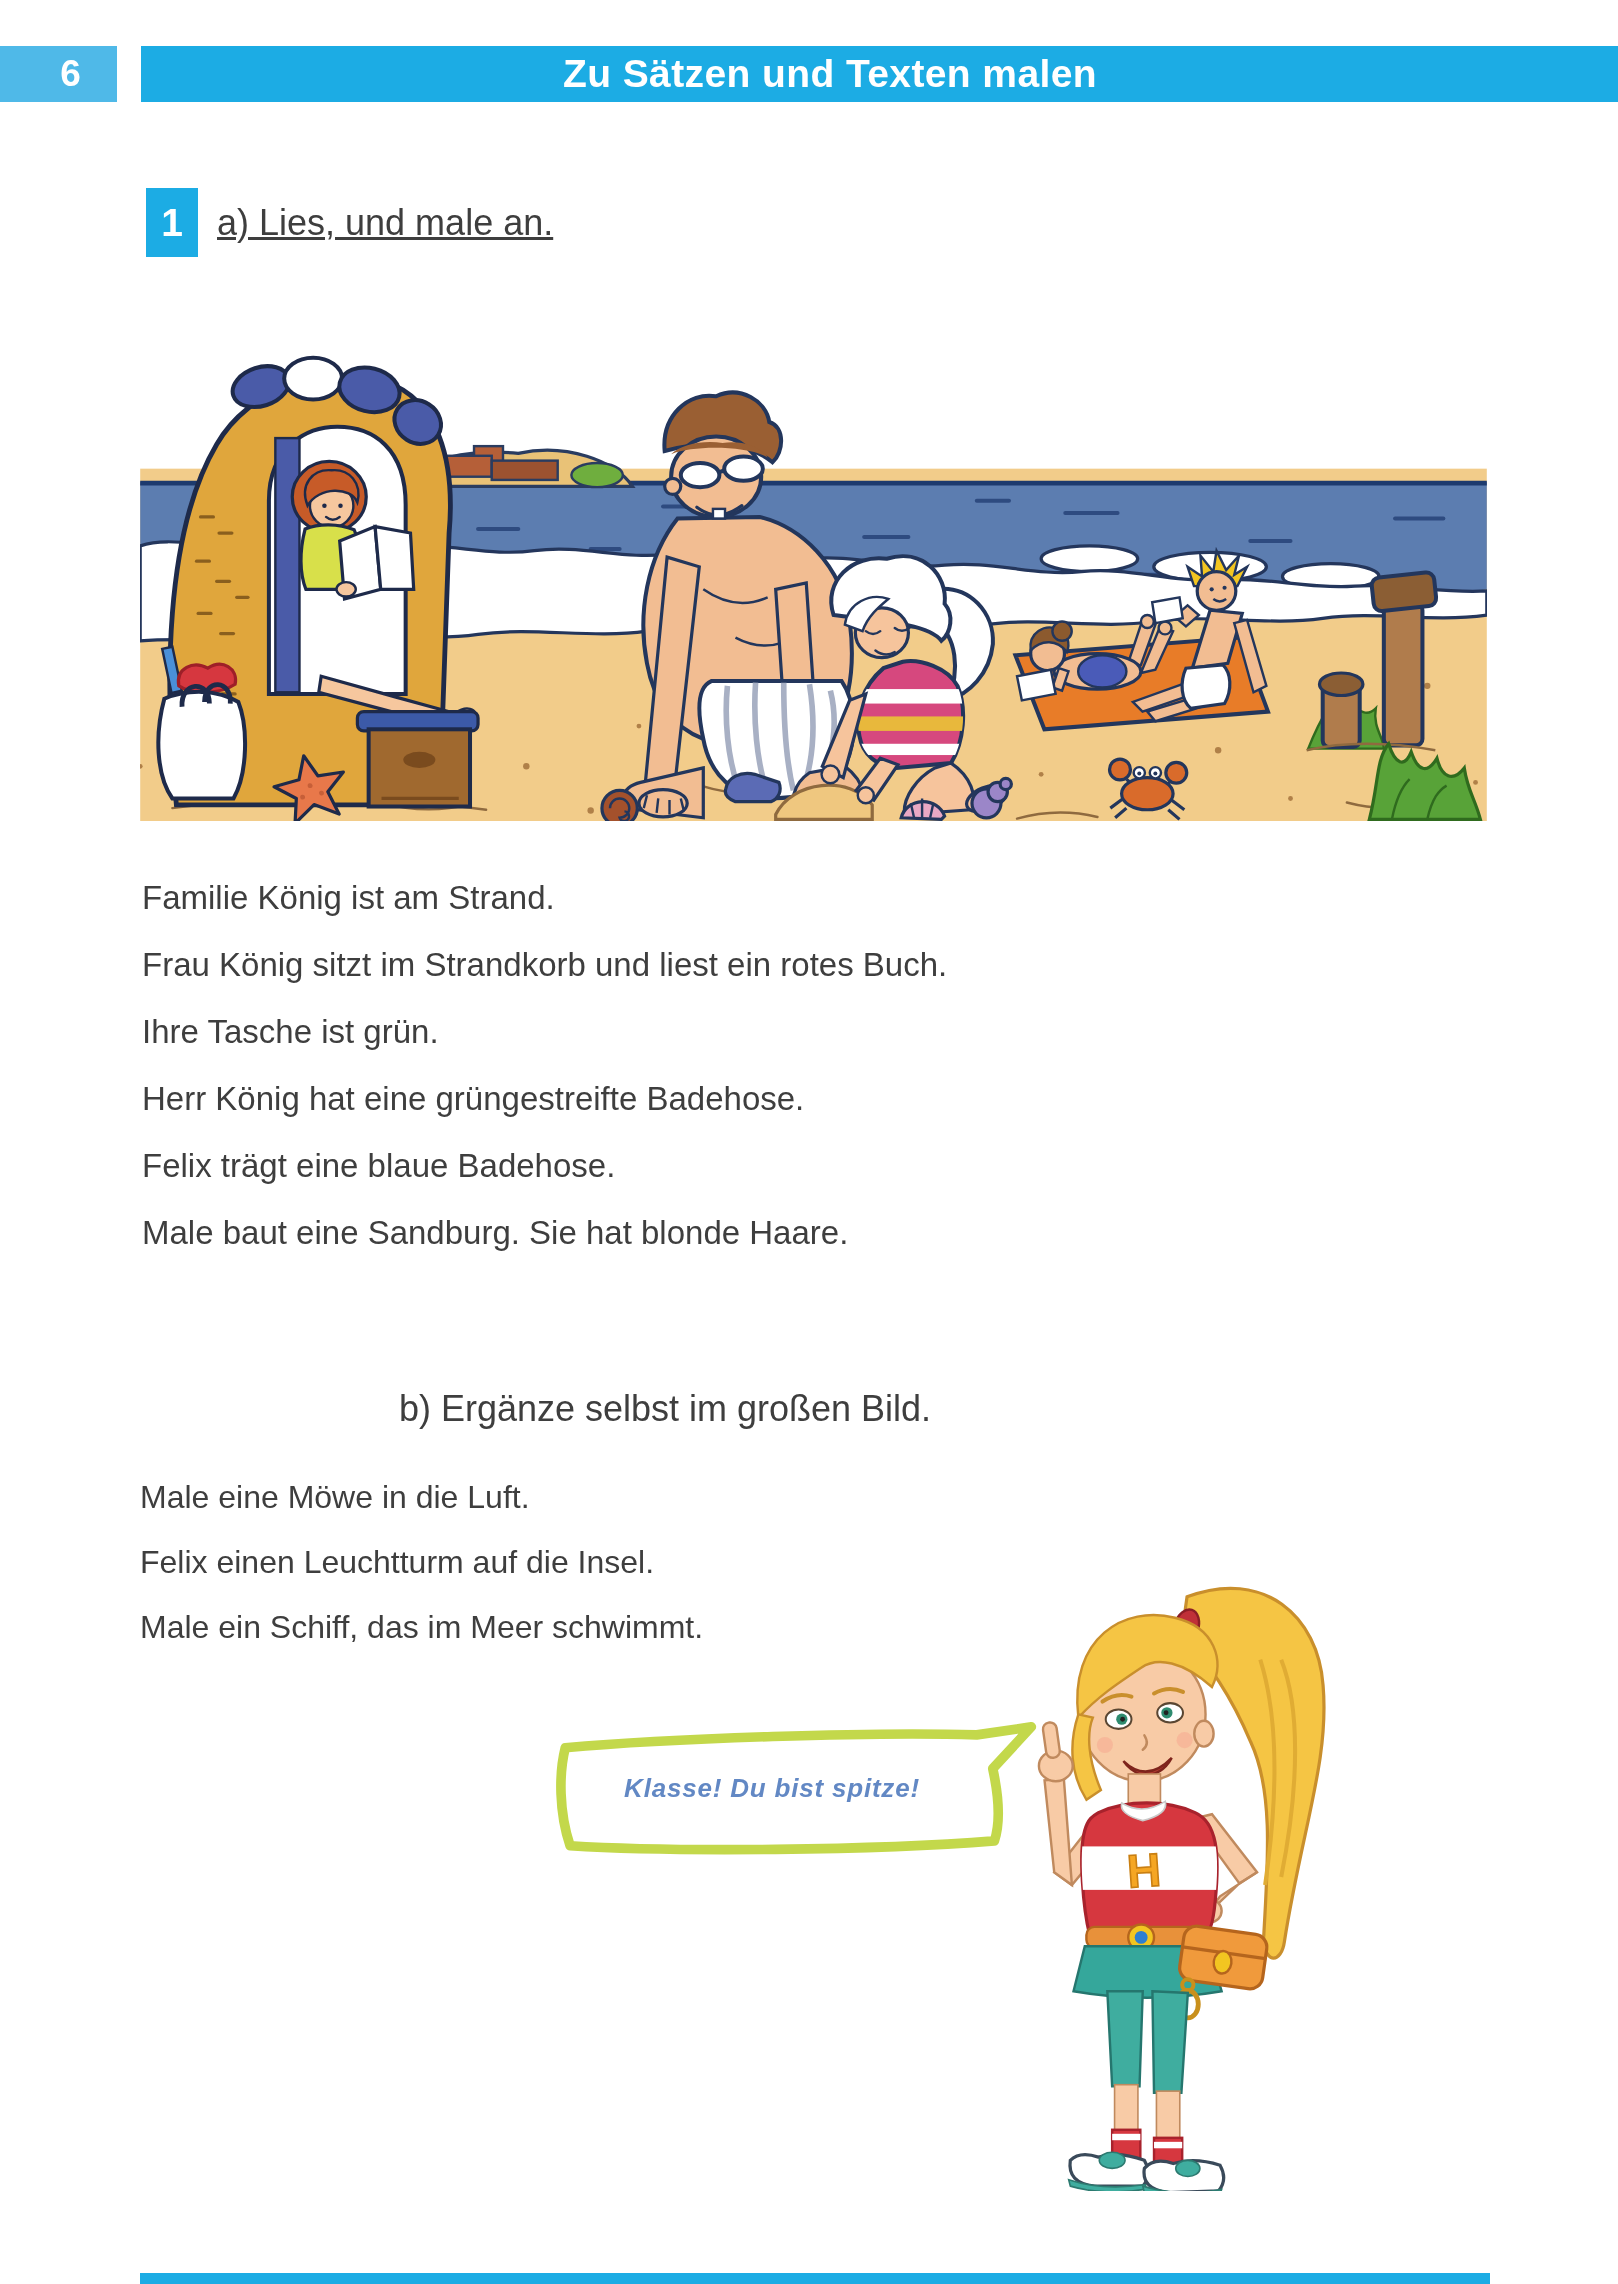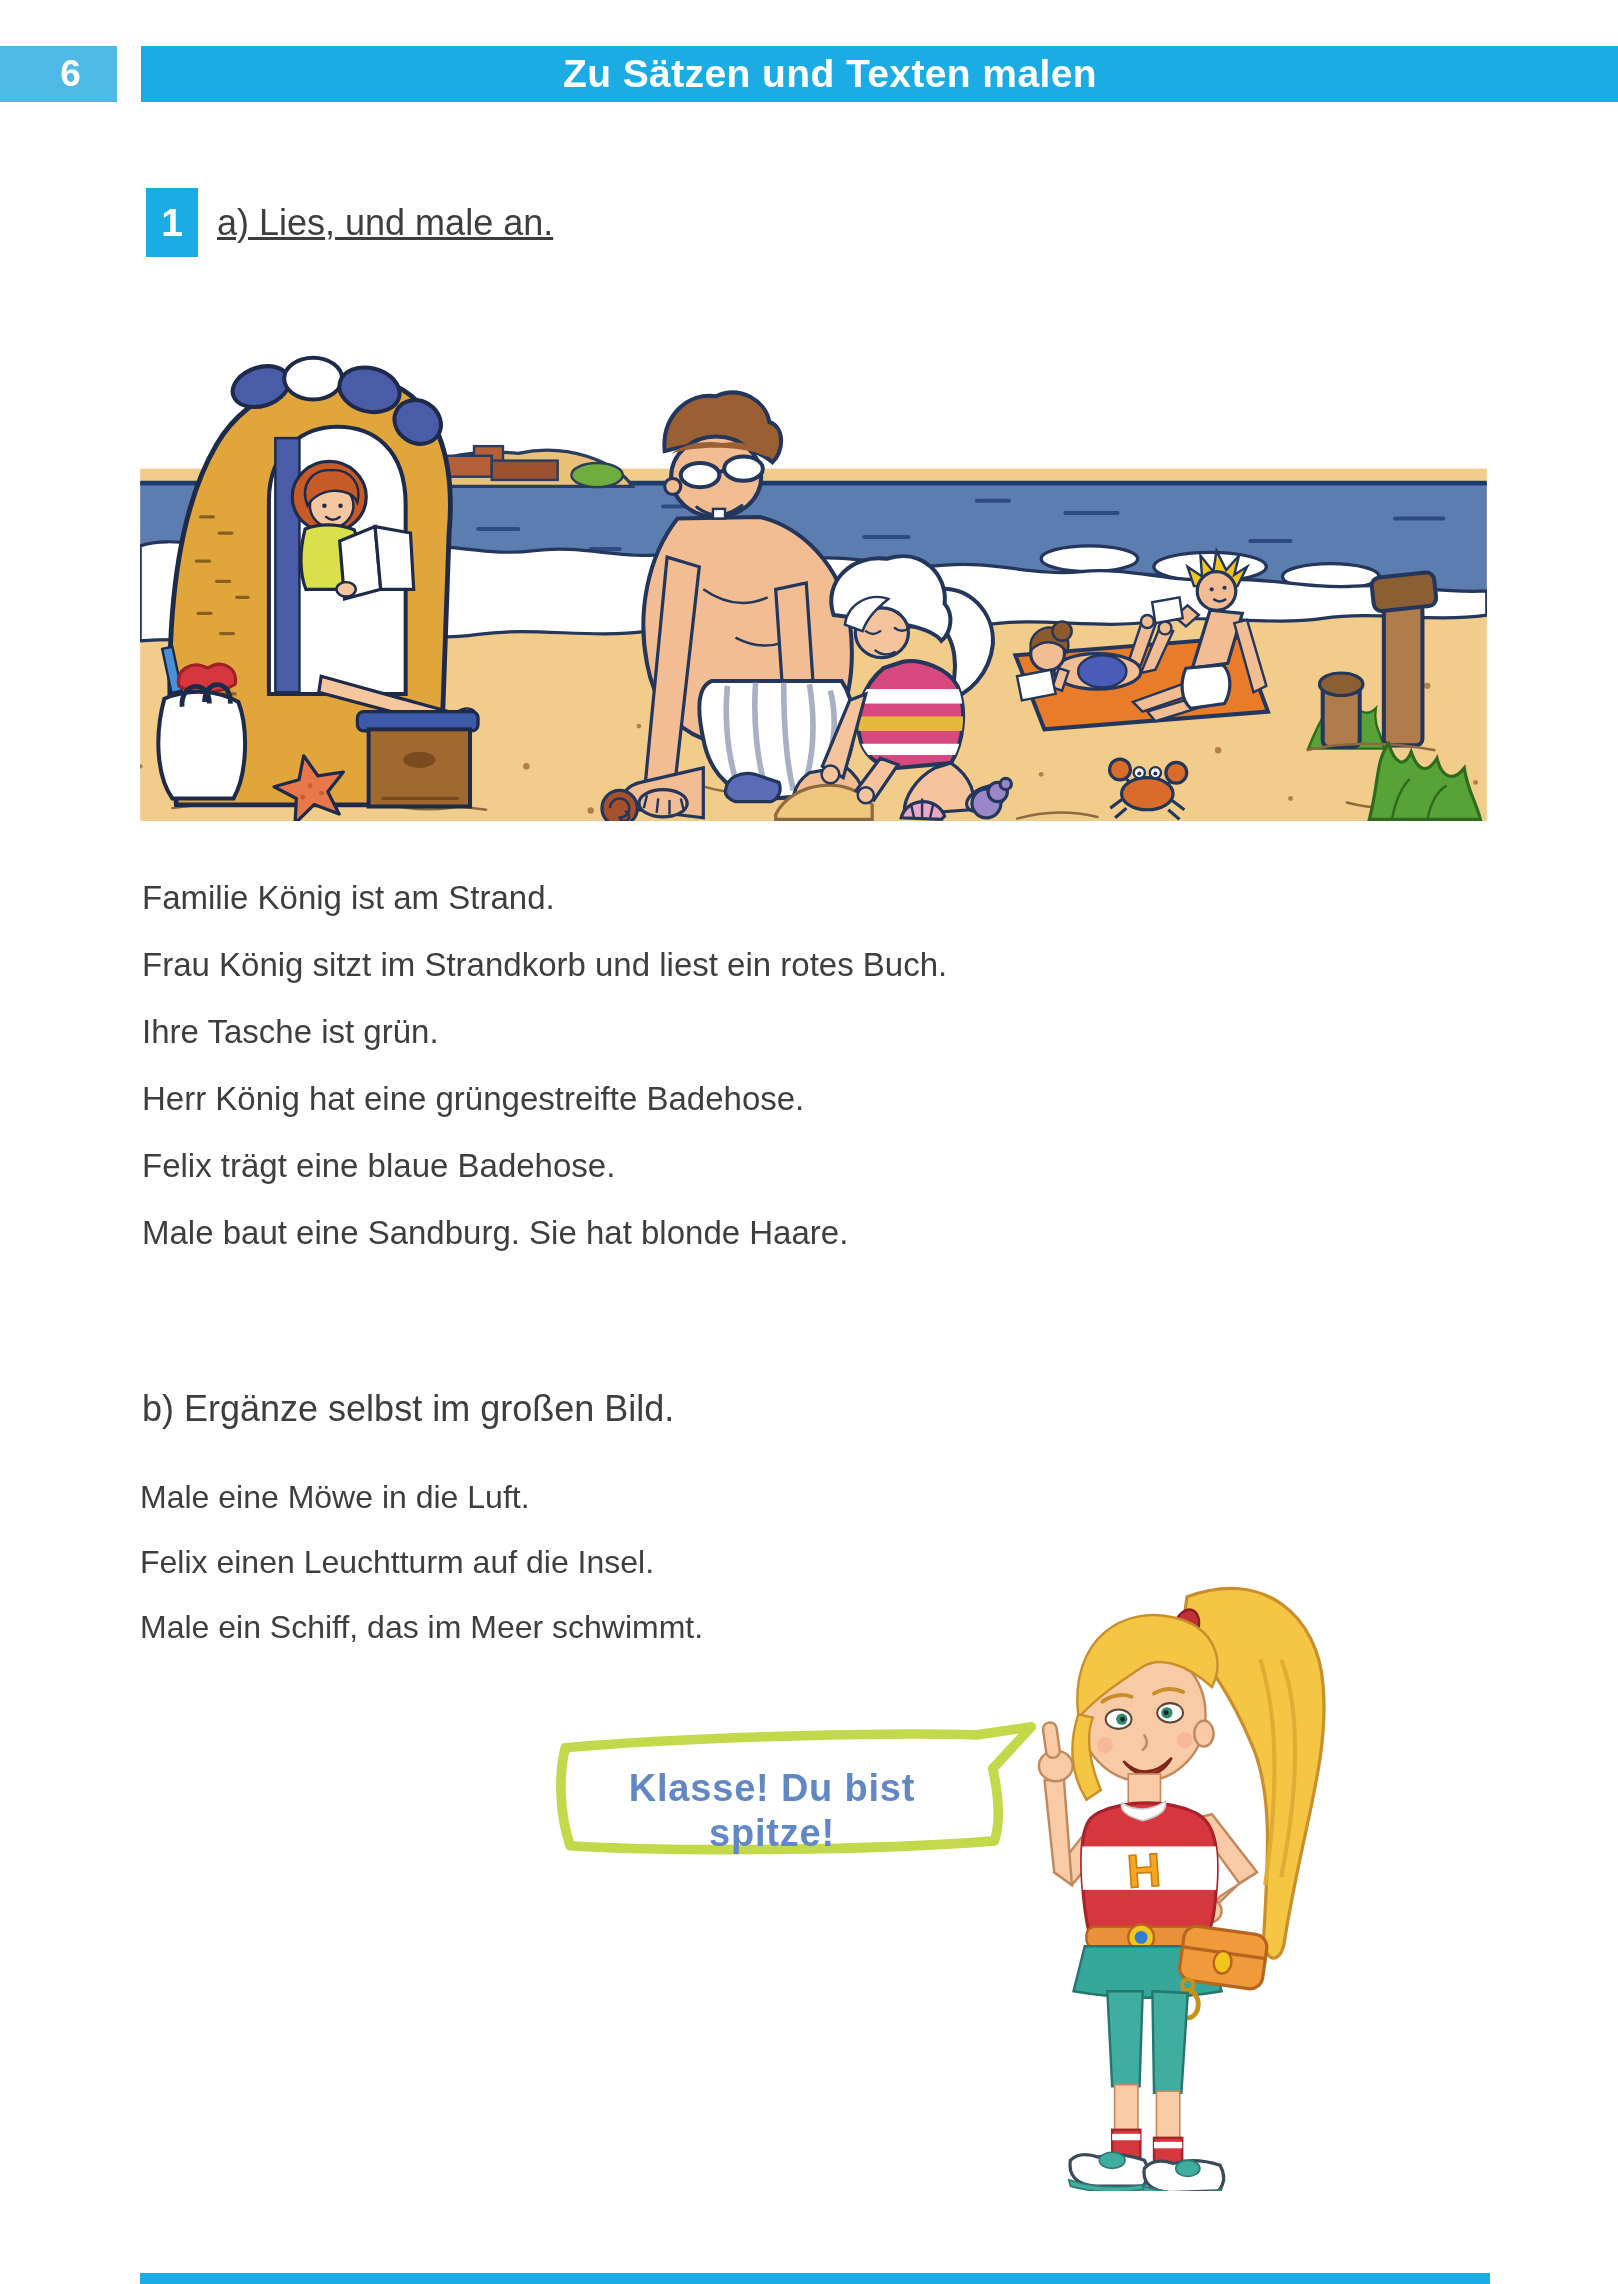--- a/index.html
+++ b/index.html
@@ -11,26 +11,26 @@
      color:#fff;font-weight:bold;font-size:37px;line-height:56px;text-align:center;text-indent:24px;}
   #header-bar{left:141px;top:46px;width:1478px;height:56px;background:#1CACE4;}
   #header-title{left:141px;top:46px;width:1346px;height:56px;line-height:56px;text-align:center;
      color:#fff;font-weight:bold;font-size:39px;letter-spacing:0.4px;margin-left:16px;}
   
   #ex-badge{left:146px;top:188px;width:52px;height:69px;background:#1CACE4;color:#fff;
      font-weight:bold;font-size:39px;line-height:69px;text-align:center;}
   #ex-a-label{left:217px;top:188px;width:885px;height:69px;line-height:69px;font-size:36px;text-decoration:underline;}
   
   #sentences{left:142px;top:864px;width:1304px;font-size:33px;line-height:67px;white-space:nowrap;}
-  #part-b-label{left:142px;top:1379px;width:1046px;height:60px;line-height:60px;font-size:36px;}
+  #part-b-label{left:142px;top:1379px;width:1046px;height:60px;line-height:60px;font-size:36px;text-align:center;}
   #tasks{left:140px;top:1465px;width:1046px;font-size:32px;line-height:65px;white-space:nowrap;}
   
   #bubble-svg{left:552px;top:1722px;}
   #bubble-text{left:563px;top:1766px;width:418px;height:45px;line-height:45px;text-align:center;
-     font-size:38px;letter-spacing:0.8px;color:#6288C4;font-weight:bold;}
+     font-size:26px;font-style:italic;letter-spacing:0.8px;color:#6288C4;font-weight:bold;}
   
   #footer-bar{left:140px;top:2273px;width:1350px;height:11.3px;background:#1CACE4;}
 </style>
 </head>
 <body>
 
 <div id="page">
 
   <div class="abs" id="page-num-badge">6</div>
   <div class="abs" id="header-bar"></div>

